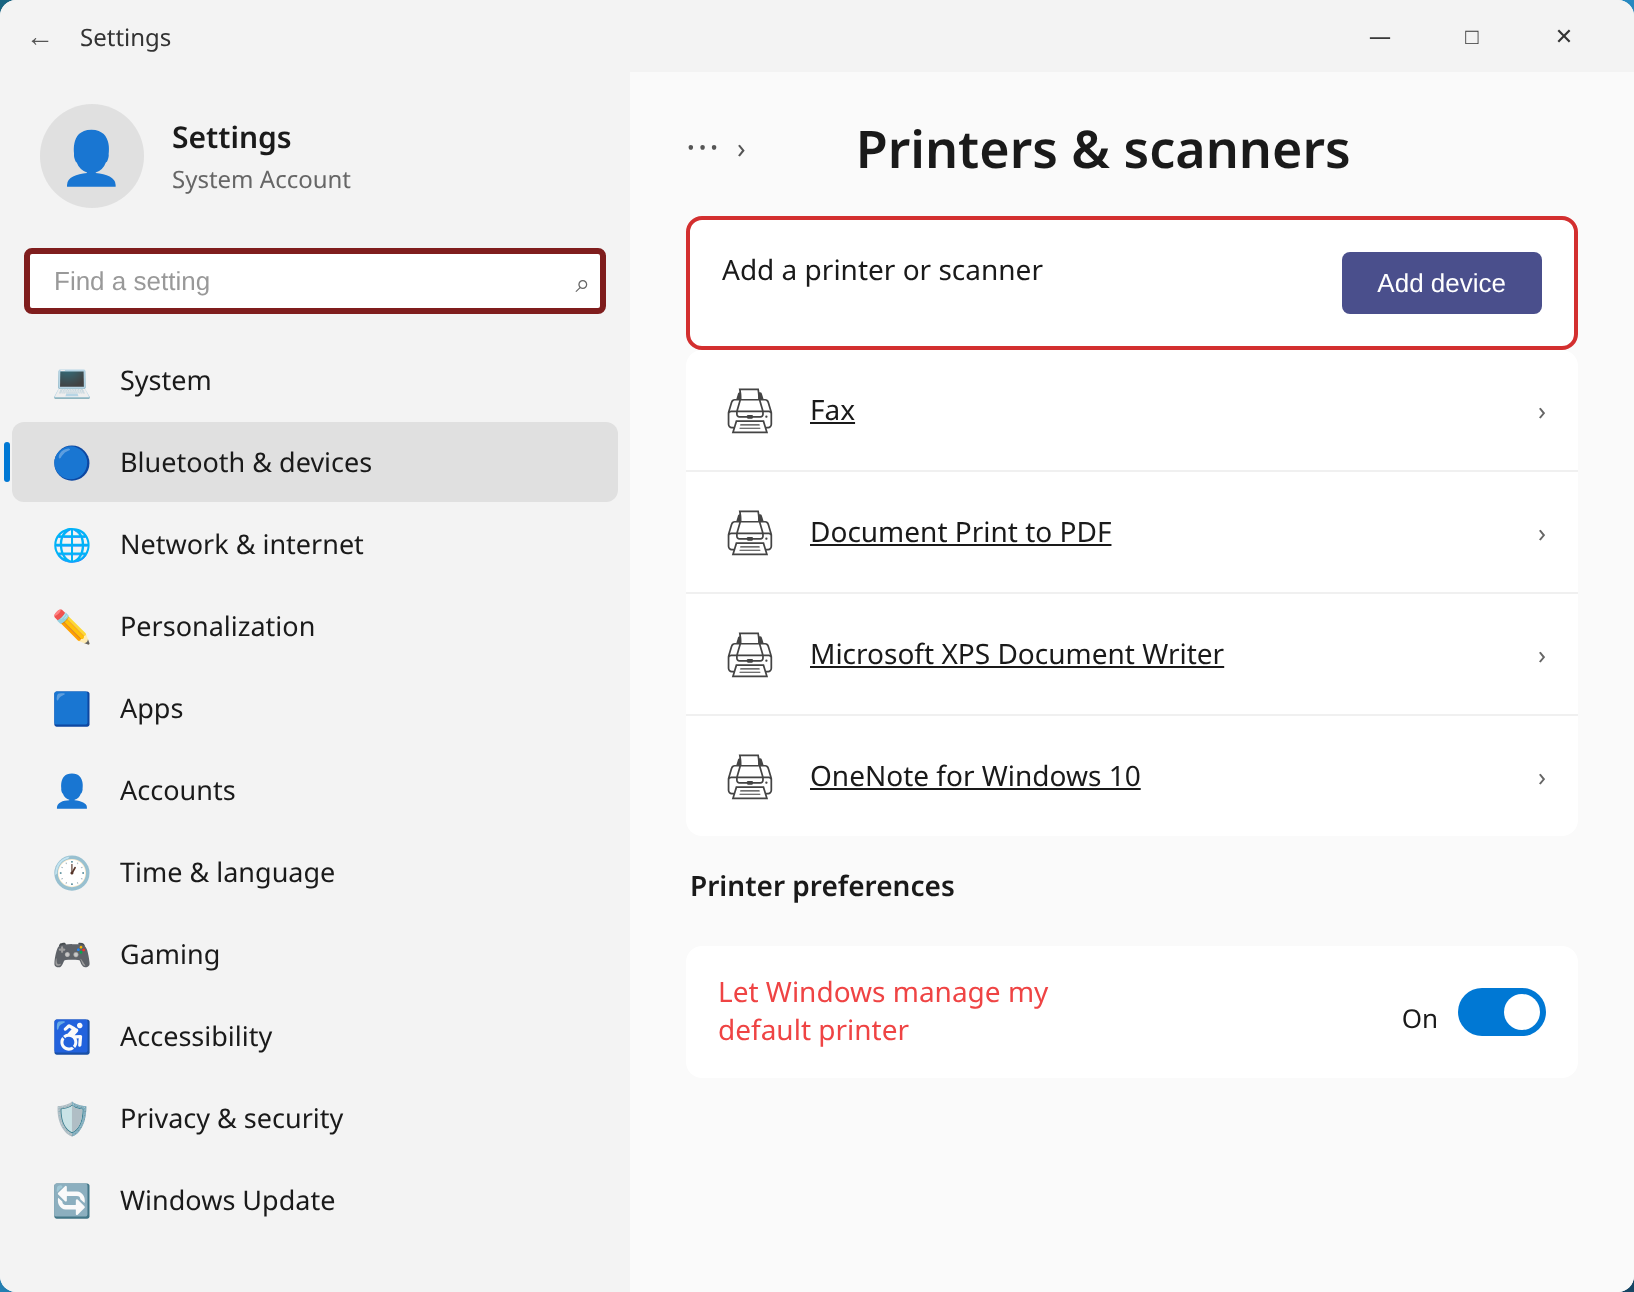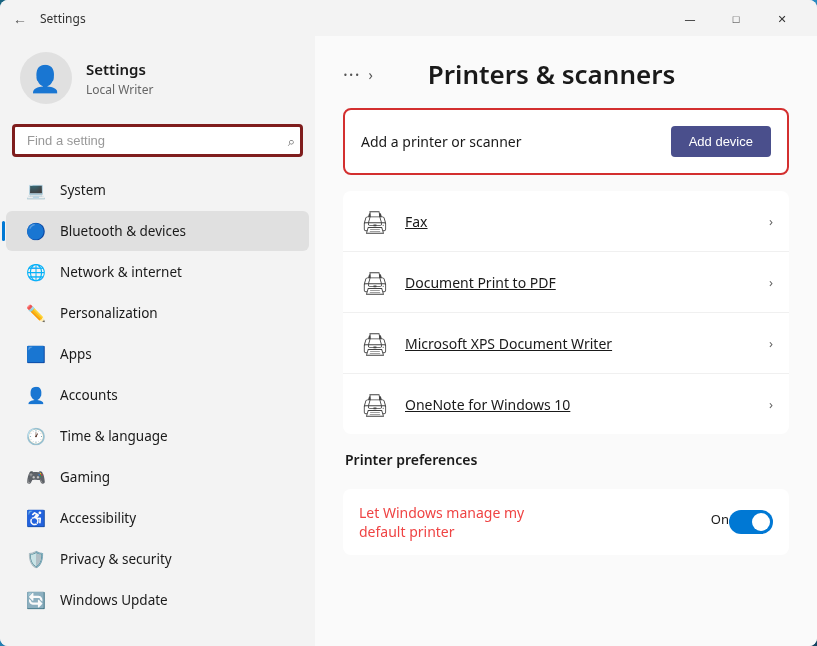--- a/index.html
+++ b/index.html
@@ -197,24 +197,23 @@
     }
     .main-body {
       padding: 0 28px 20px;
     }
     
     .add-device-card {
       border: 2px solid #d32f2f;
       border-radius: 8px;
       background: white;
       display: flex;
-      align-items: center;
+      align-items: flex-start;
       justify-content: space-between;
       padding: 16px 16px;
-      margin-bottom: 16px;
     }
     .add-device-label {
       font-size: 14px;
       color: #1a1a1a;
     }
     .add-device-btn {
       background: #4a4f8c;
       color: white;
       border: none;
       border-radius: 4px;
@@ -280,21 +279,22 @@
       align-items: center;
       justify-content: space-between;
       padding: 14px 16px;
     }
     .pref-label {
       font-size: 14px;
       color: #ef4444;
     }
     .pref-right {
       display: flex;
-      align-items: flex-start;
+      align-items: flex-end;
+      gap: 10px;
     }
     .pref-status {
       font-size: 13px;
       color: #1a1a1a;
     }
     .toggle {
       width: 44px;
       height: 24px;
       background: #0078d4;
       border-radius: 12px;
@@ -331,21 +331,21 @@
   <div class="content">
 
     <div class="sidebar">
 
       <div class="user-section">
         <div class="avatar">
           <span>👤</span>
         </div>
         <div>
           <div class="user-info-name">Settings</div>
-          <div class="user-info-sub">Local Writer</div>
+          <div class="user-info-sub">System Account</div>
         </div>
       </div>
 
       <div class="search-box">
         <input type="text" placeholder="Find a setting" style="">
         <span class="search-icon-wrap">⌕</span>
       </div>
 
       <nav>
         <div class="nav-item">

